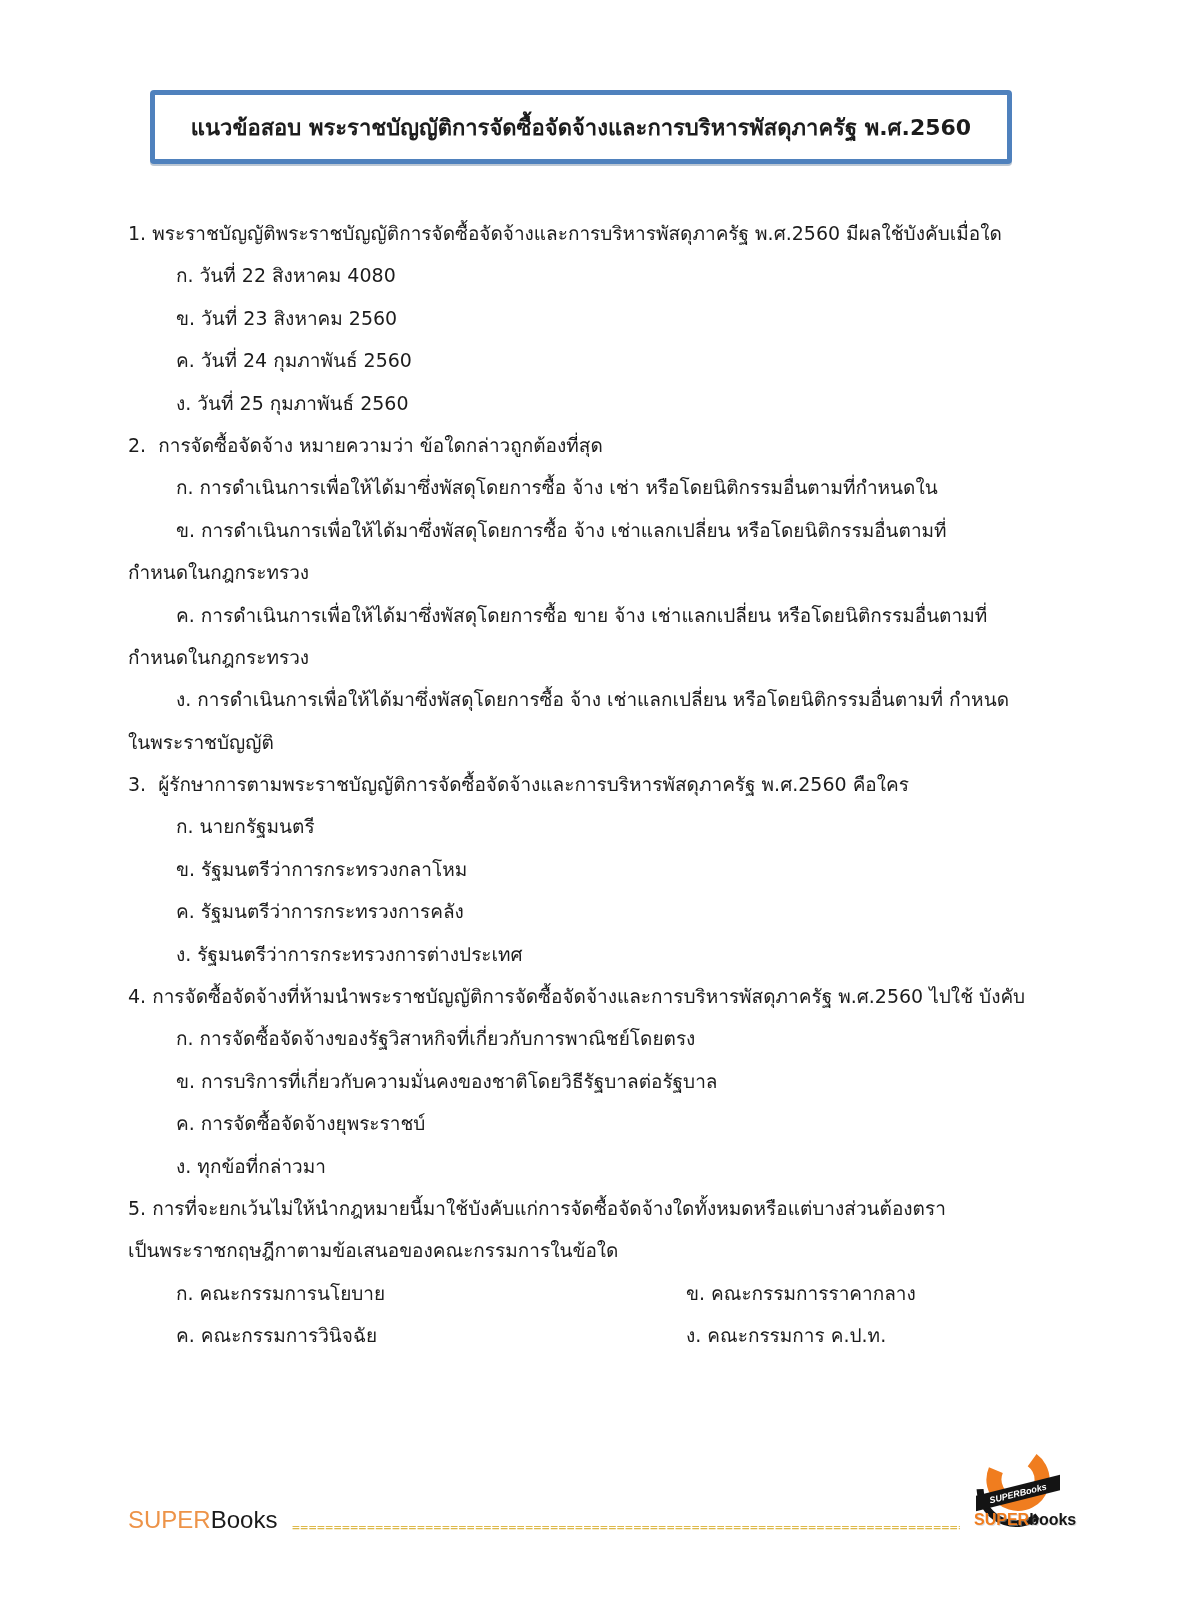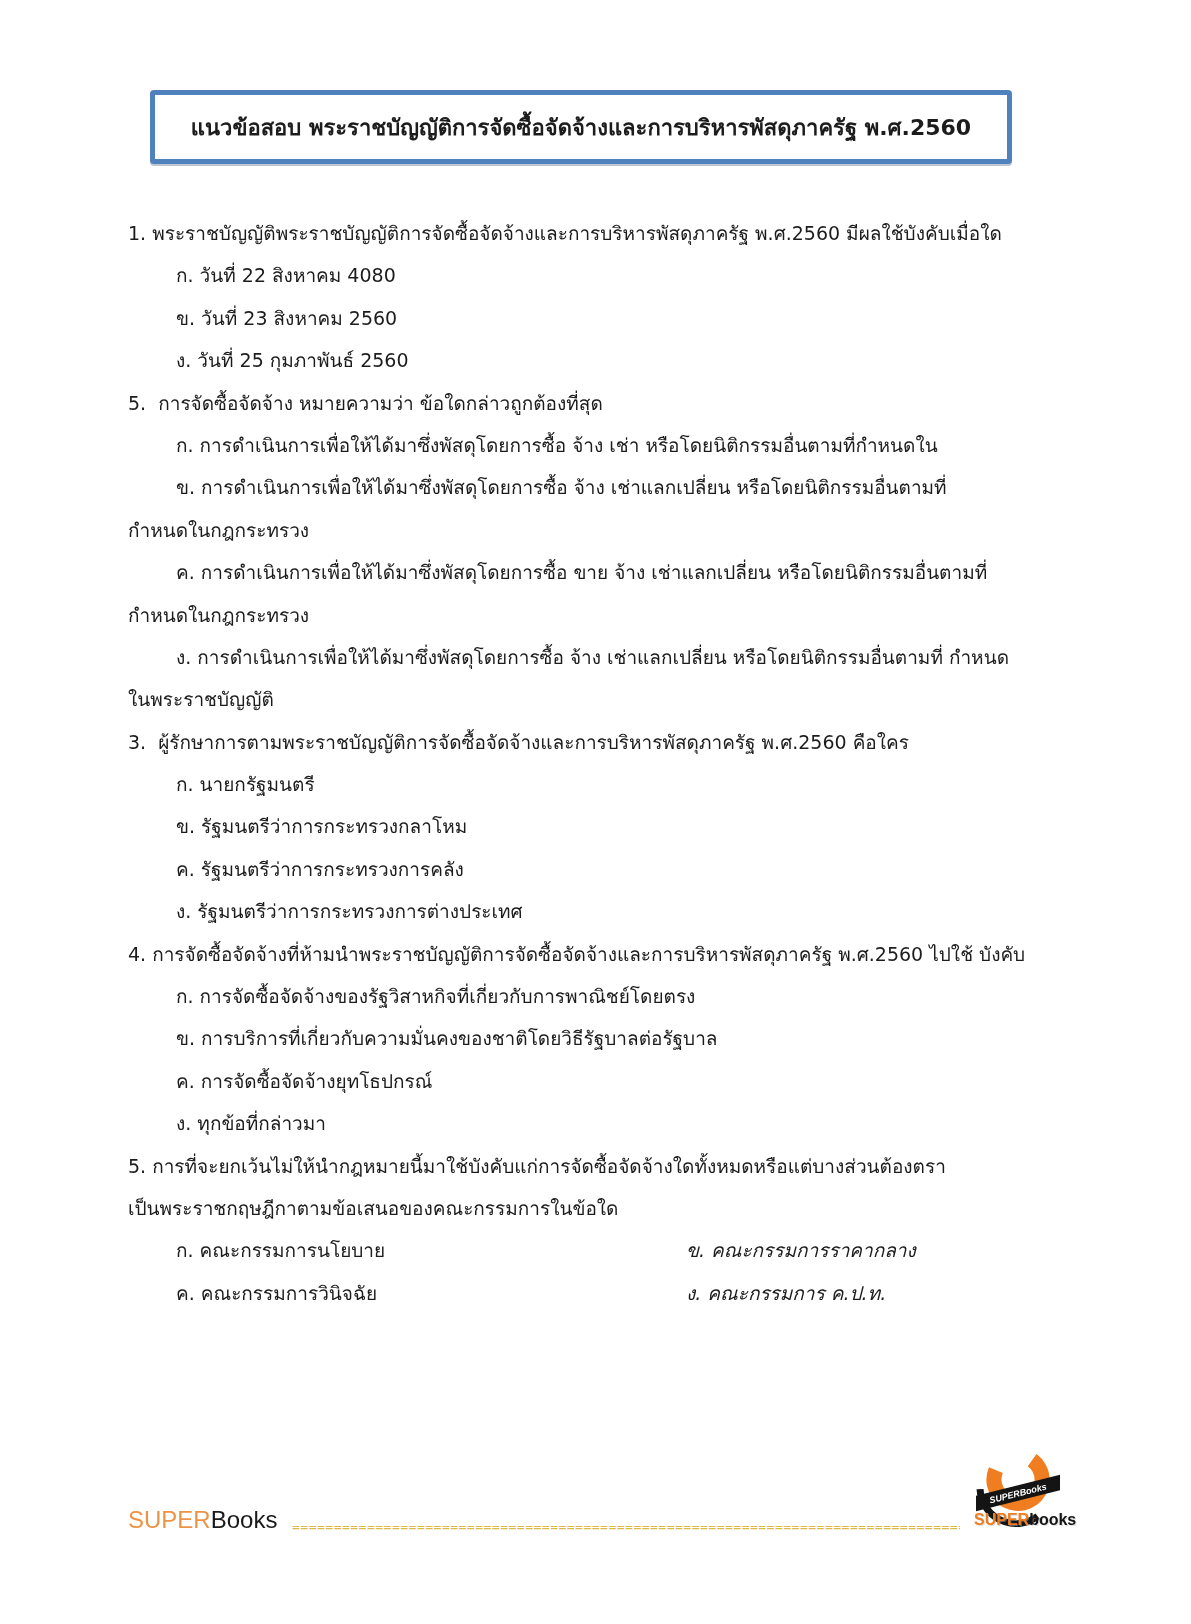--- a/index.html
+++ b/index.html
@@ -36,21 +36,21 @@
   }
   .line{
     height:42.4px;
     line-height:42.4px;
     font-size:19px;
     white-space:pre;
   }
   .indent{ padding-left:48px; }
   .two-col{ display:flex; }
   .two-col .cell1{ width:510px; padding-left:48px; white-space:pre; }
-  .two-col .cell2{ white-space:pre;font-style:italic; }
+  .two-col .cell2{ white-space:pre; }
   
   .footer-brand{
     position:absolute;
     left:128px; top:1506px;
     font-family:"Liberation Sans", sans-serif;
     font-size:24px;
     white-space:nowrap;
   }
   .brand-super{ color:#ed9348; }
   .brand-books{ color:#1a1a1a; }
@@ -90,41 +90,42 @@
 
   <div class="title-box">
     <span class="title-text">แนวข้อสอบ พระราชบัญญัติการจัดซื้อจัดจ้างและการบริหารพัสดุภาครัฐ พ.ศ.2560</span>
   </div>
 
   <div class="content">
 
     <div class="line">1. พระราชบัญญัติพระราชบัญญัติการจัดซื้อจัดจ้างและการบริหารพัสดุภาครัฐ พ.ศ.2560 มีผลใช้บังคับเมื่อใด</div>
     <div class="line indent">ก. วันที่ 22 สิงหาคม 4080</div>
     <div class="line indent">ข. วันที่ 23 สิงหาคม 2560</div>
+    <div class="line indent">ค. วันที่ 24 กุมภาพันธ์ 2560</div>
     <div class="line indent">ง. วันที่ 25 กุมภาพันธ์ 2560</div>
 
-    <div class="line">5.  การจัดซื้อจัดจ้าง หมายความว่า ข้อใดกล่าวถูกต้องที่สุด</div>
+    <div class="line">2.  การจัดซื้อจัดจ้าง หมายความว่า ข้อใดกล่าวถูกต้องที่สุด</div>
     <div class="line indent">ก. การดำเนินการเพื่อให้ได้มาซึ่งพัสดุโดยการซื้อ จ้าง เช่า หรือโดยนิติกรรมอื่นตามที่กำหนดใน</div>
     <div class="line indent">ข. การดำเนินการเพื่อให้ได้มาซึ่งพัสดุโดยการซื้อ จ้าง เช่าแลกเปลี่ยน หรือโดยนิติกรรมอื่นตามที่</div>
     <div class="line">กำหนดในกฎกระทรวง</div>
     <div class="line indent">ค. การดำเนินการเพื่อให้ได้มาซึ่งพัสดุโดยการซื้อ ขาย จ้าง เช่าแลกเปลี่ยน หรือโดยนิติกรรมอื่นตามที่</div>
     <div class="line">กำหนดในกฎกระทรวง</div>
     <div class="line indent">ง. การดำเนินการเพื่อให้ได้มาซึ่งพัสดุโดยการซื้อ จ้าง เช่าแลกเปลี่ยน หรือโดยนิติกรรมอื่นตามที่ กำหนด</div>
     <div class="line">ในพระราชบัญญัติ</div>
 
     <div class="line">3.  ผู้รักษาการตามพระราชบัญญัติการจัดซื้อจัดจ้างและการบริหารพัสดุภาครัฐ พ.ศ.2560 คือใคร</div>
     <div class="line indent">ก. นายกรัฐมนตรี</div>
     <div class="line indent">ข. รัฐมนตรีว่าการกระทรวงกลาโหม</div>
     <div class="line indent">ค. รัฐมนตรีว่าการกระทรวงการคลัง</div>
     <div class="line indent">ง. รัฐมนตรีว่าการกระทรวงการต่างประเทศ</div>
 
     <div class="line">4. การจัดซื้อจัดจ้างที่ห้ามนำพระราชบัญญัติการจัดซื้อจัดจ้างและการบริหารพัสดุภาครัฐ พ.ศ.2560 ไปใช้ บังคับ</div>
     <div class="line indent">ก. การจัดซื้อจัดจ้างของรัฐวิสาหกิจที่เกี่ยวกับการพาณิชย์โดยตรง</div>
     <div class="line indent">ข. การบริการที่เกี่ยวกับความมั่นคงของชาติโดยวิธีรัฐบาลต่อรัฐบาล</div>
-    <div class="line indent">ค. การจัดซื้อจัดจ้างยุทโธปกรณ์</div>
+    <div class="line indent">ค. การจัดซื้อจัดจ้างยุพระราชบ์</div>
     <div class="line indent">ง. ทุกข้อที่กล่าวมา</div>
 
     <div class="line">5. การที่จะยกเว้นไม่ให้นำกฎหมายนี้มาใช้บังคับแก่การจัดซื้อจัดจ้างใดทั้งหมดหรือแต่บางส่วนต้องตรา</div>
     <div class="line">เป็นพระราชกฤษฎีกาตามข้อเสนอของคณะกรรมการในข้อใด</div>
     <div class="line two-col">
       <div class="cell1">ก. คณะกรรมการนโยบาย</div>
       <div class="cell2">ข. คณะกรรมการราคากลาง</div>
     </div>
     <div class="line two-col">
       <div class="cell1">ค. คณะกรรมการวินิจฉัย</div>

